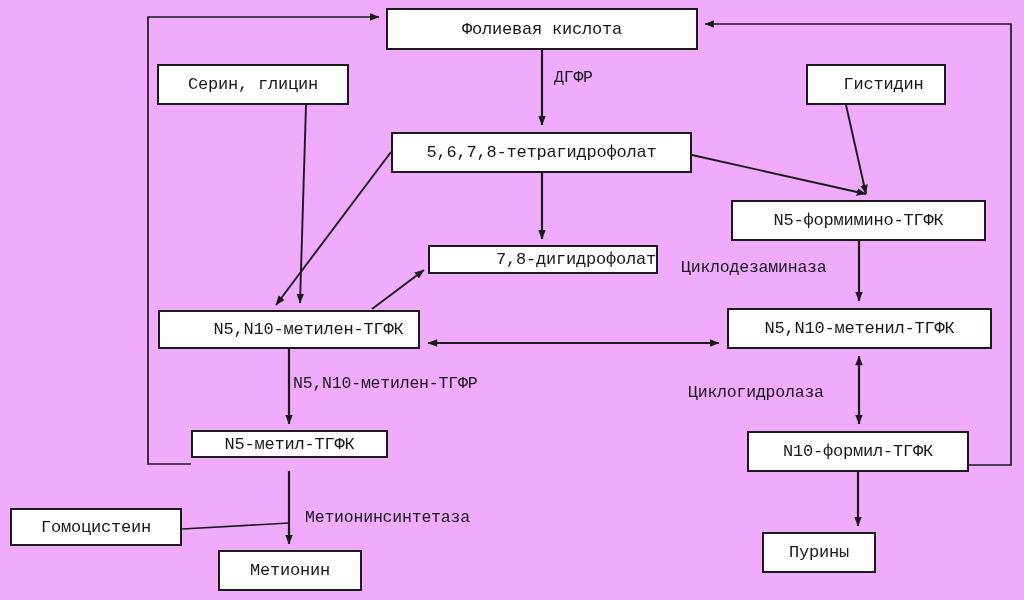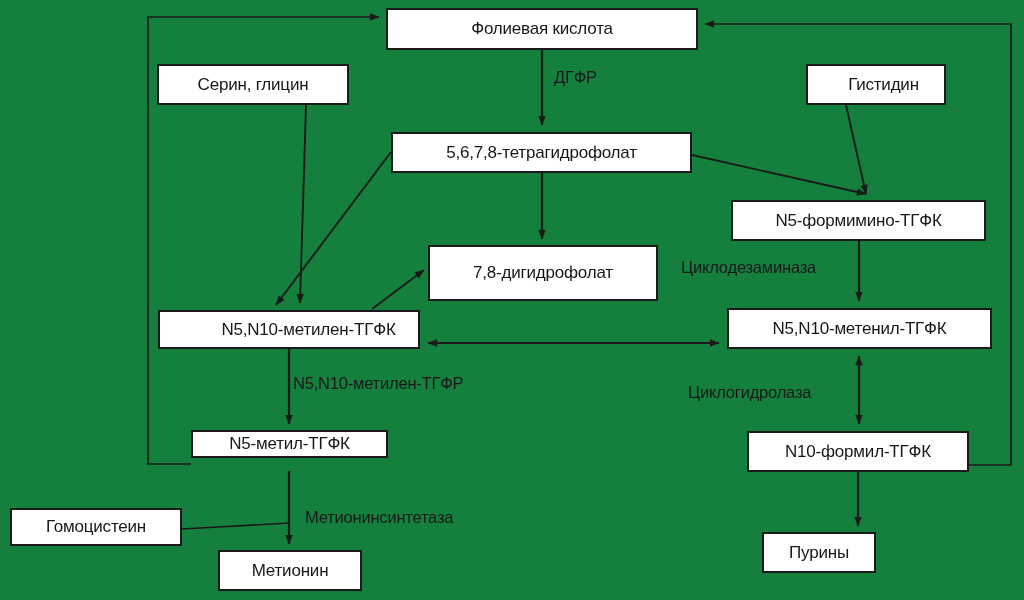--- a/index.html
+++ b/index.html
@@ -4,22 +4,22 @@
 <style>
   html, body {
     margin: 0;
     padding: 0;
     background: #ffffff;
   }
   #canvas {
     position: relative;
     width: 1024px;
     height: 600px;
-    background: #15803d;
-    font-family: Liberation Sans, sans-serif;
+    background: #f0abfc;
+    font-family: Liberation Mono, monospace;
     overflow: hidden;
   }
   svg#wires {
     position: absolute;
     left: 0;
     top: 0;
     width: 1024px;
     height: 600px;
   }
   .node {
@@ -110,21 +110,21 @@
   </div>
 
   <div class="node" style="left:391px;top:132px;width:301px;height:41px;">
     <span>5,6,7,8-тетрагидрофолат</span>
   </div>
 
   <div class="node" style="left:731px;top:200px;width:255px;height:41px;">
     <span>N5-формимино-ТГФК</span>
   </div>
 
-  <div class="node" style="left:428px;top:245px;width:230px;height:56px;">
+  <div class="node" style="left:428px;top:245px;width:230px;height:29px;justify-content:flex-end;">
     <span>7,8-дигидрофолат</span>
   </div>
 
   <div class="node" style="left:158px;top:310px;width:262px;height:39px;padding-left:39px;">
     <span>N5,N10-метилен-ТГФК</span>
   </div>
 
   <div class="node" style="left:727px;top:308px;width:265px;height:41px;">
     <span>N5,N10-метенил-ТГФК</span>
   </div>

